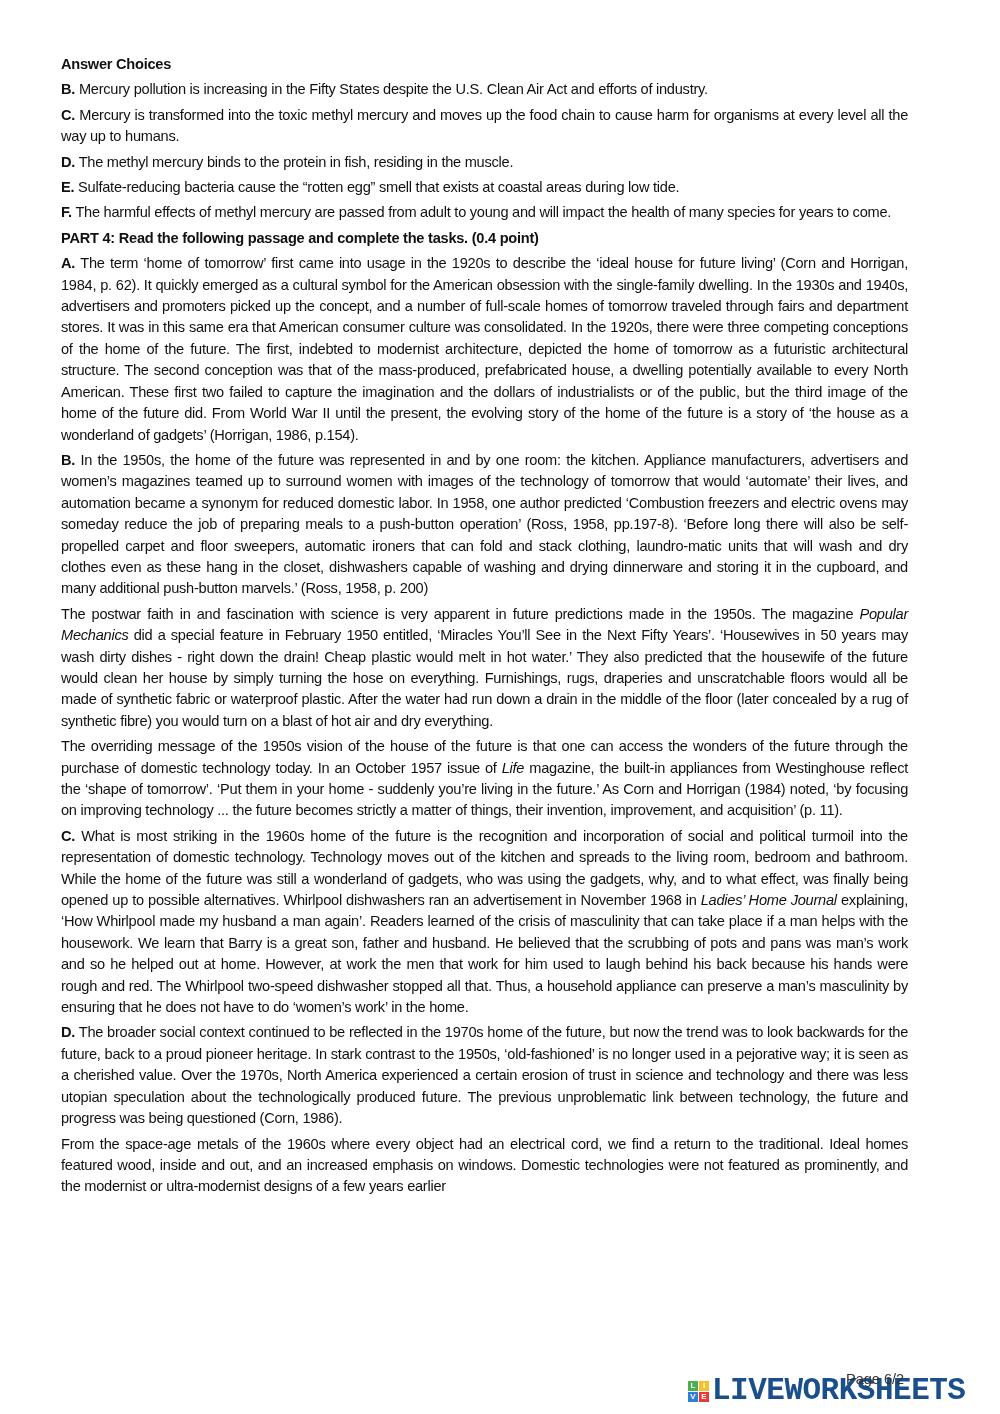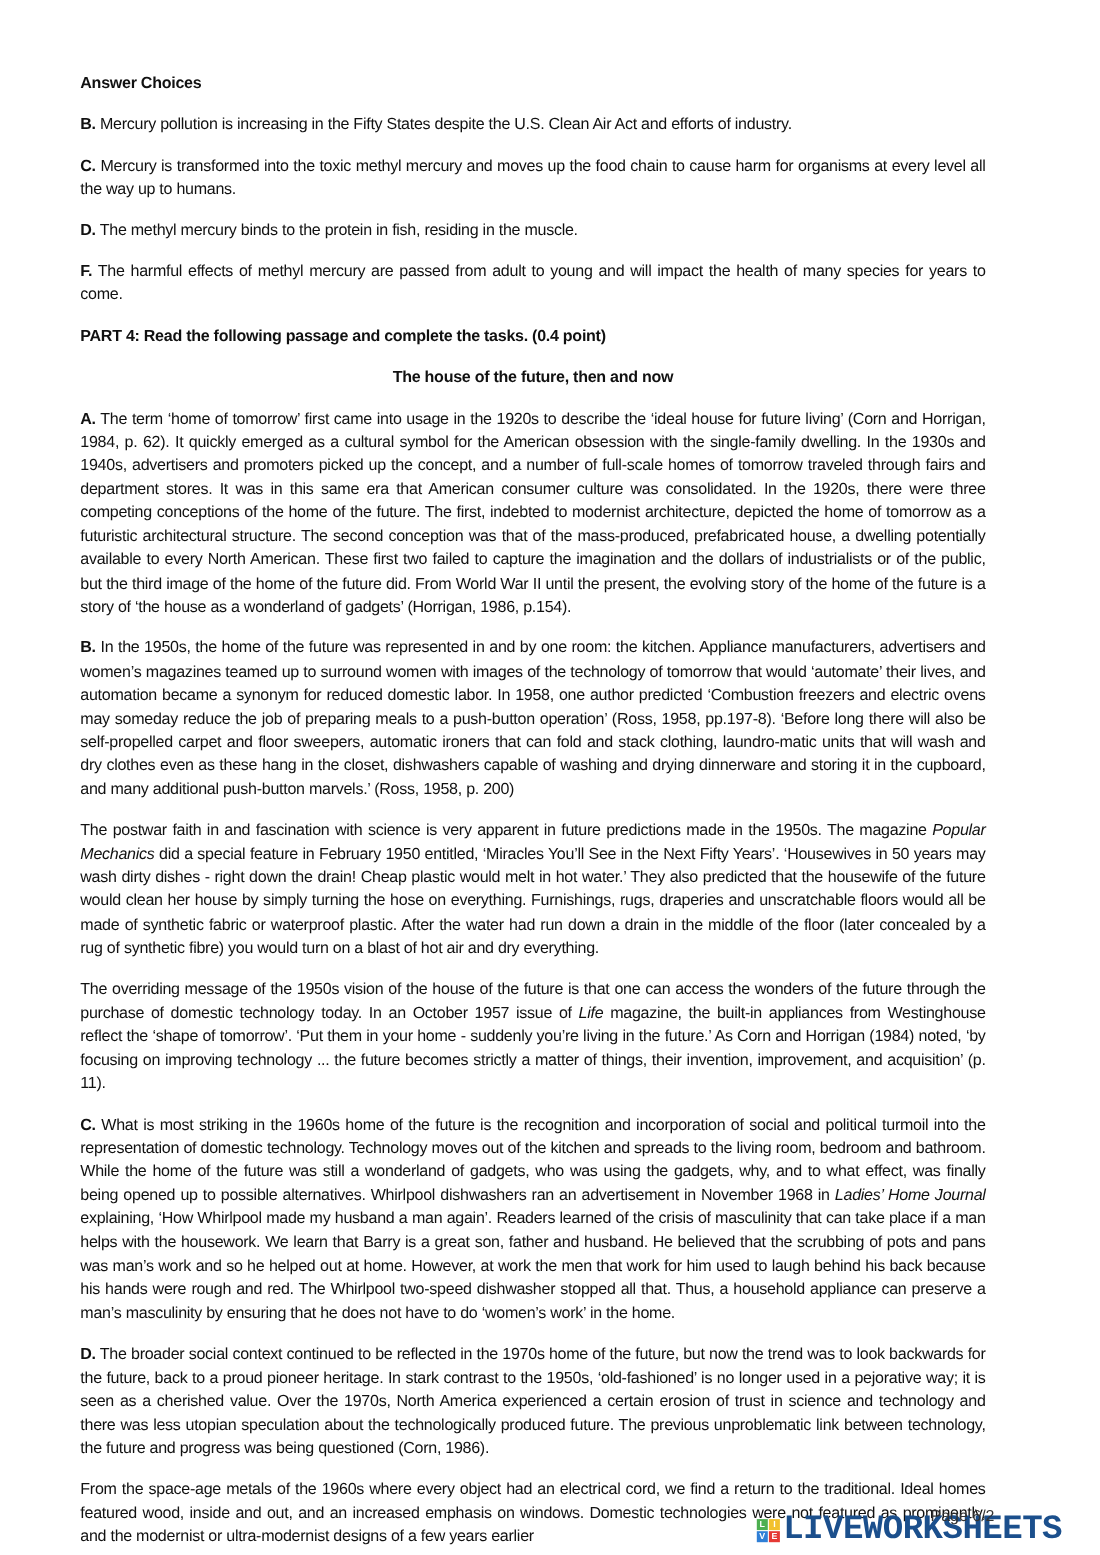--- a/index.html
+++ b/index.html
@@ -3,21 +3,21 @@
 <meta charset="utf-8">
 <style>
   html, body { margin: 0; padding: 0; background: #ffffff; }
   body { width: 1000px; height: 1414px; position: relative; overflow: hidden; }
   .page {
     position: absolute; left: 57px; top: 50px; width: 855px;
     font-family: "Liberation Sans", sans-serif;
     font-size: 14.6px; line-height: 21.4px; color: #111;
     letter-spacing: -0.25px;
   }
-  .page p { margin: 16px; text-align: justify; }
+  .page p { margin: 4px; text-align: justify; }
   .bold { font-weight: bold; }
   .center { text-align: center !important; }
   .label { font-weight: bold; }
   i { font-style: italic; }
   .footer-page {
     position: absolute; left: 846px; top: 1371px;
     font-family: "Liberation Sans", sans-serif; font-size: 14.5px; color: #333;
   }
   .logo {
     position: absolute; left: 688px; top: 1376px; height: 30px;
@@ -38,24 +38,24 @@
 </style>
 </head>
 <body>
 
 <div class="page">
   <p class="bold">Answer Choices</p>
 
   <p><span class="label">B.</span><span> Mercury pollution is increasing in the Fifty States despite the U.S. Clean Air Act and efforts of industry.</span></p>
   <p><span class="label">C.</span><span> Mercury is transformed into the toxic methyl mercury and moves up the food chain to cause harm for organisms at every level all the way up to humans.</span></p>
   <p><span class="label">D.</span><span> The methyl mercury binds to the protein in fish, residing in the muscle.</span></p>
+  <p><span class="label">E.</span><span> Sulfate-reducing bacteria cause the “rotten egg” smell that exists at coastal areas during low tide.</span></p>
   <p><span class="label">F.</span><span> The harmful effects of methyl mercury are passed from adult to young and will impact the health of many species for years to come.</span></p>
 
   <p class="bold">PART 4: Read the following passage and complete the tasks. (0.4 point)</p>
-  <p class="bold center">The house of the future, then and now</p>
 
   <p><span class="label">A.</span><span> The term ‘home of tomorrow’ first came into usage in the 1920s to describe the ‘ideal house for future living’ (Corn and Horrigan, 1984, p. 62). It quickly emerged as a cultural symbol for the American obsession with the single-family dwelling. In the 1930s and 1940s, advertisers and promoters picked up the concept, and a number of full-scale homes of tomorrow traveled through fairs and department stores. It was in this same era that American consumer culture was consolidated. In the 1920s, there were three competing conceptions of the home of the future. The first, indebted to modernist architecture, depicted the home of tomorrow as a futuristic architectural structure. The second conception was that of the mass-produced, prefabricated house, a dwelling potentially available to every North American. These first two failed to capture the imagination and the dollars of industrialists or of the public, but the third image of the home of the future did. From World War II until the present, the evolving story of the home of the future is a story of ‘the house as a wonderland of gadgets’ (Horrigan, 1986, p.154).</span></p>
 
   <p><span class="label">B.</span><span> In the 1950s, the home of the future was represented in and by one room: the kitchen. Appliance manufacturers, advertisers and women’s magazines teamed up to surround women with images of the technology of tomorrow that would ‘automate’ their lives, and automation became a synonym for reduced domestic labor. In 1958, one author predicted ‘Combustion freezers and electric ovens may someday reduce the job of preparing meals to a push-button operation’ (Ross, 1958, pp.197-8). ‘Before long there will also be self-propelled carpet and floor sweepers, automatic ironers that can fold and stack clothing, laundro-matic units that will wash and dry clothes even as these hang in the closet, dishwashers capable of washing and drying dinnerware and storing it in the cupboard, and many additional push-button marvels.’ (Ross, 1958, p. 200)</span></p>
   <p><span>The postwar faith in and fascination with science is very apparent in future predictions made in the 1950s. The magazine </span><i>Popular Mechanics</i><span> did a special feature in February 1950 entitled, ‘Miracles You’ll See in the Next Fifty Years’. ‘Housewives in 50 years may wash dirty dishes - right down the drain! Cheap plastic would melt in hot water.’ They also predicted that the housewife of the future would clean her house by simply turning the hose on everything. Furnishings, rugs, draperies and unscratchable floors would all be made of synthetic fabric or waterproof plastic. After the water had run down a drain in the middle of the floor (later concealed by a rug of synthetic fibre) you would turn on a blast of hot air and dry everything.</span></p>
   <p><span>The overriding message of the 1950s vision of the house of the future is that one can access the wonders of the future through the purchase of domestic technology today. In an October 1957 issue of </span><i>Life</i><span> magazine, the built-in appliances from Westinghouse reflect the ‘shape of tomorrow’. ‘Put them in your home - suddenly you’re living in the future.’ As Corn and Horrigan (1984) noted, ‘by focusing on improving technology ... the future becomes strictly a matter of things, their invention, improvement, and acquisition’ (p. 11).</span></p>
 
   <p><span class="label">C.</span><span> What is most striking in the 1960s home of the future is the recognition and incorporation of social and political turmoil into the representation of domestic technology. Technology moves out of the kitchen and spreads to the living room, bedroom and bathroom. While the home of the future was still a wonderland of gadgets, who was using the gadgets, why, and to what effect, was finally being opened up to possible alternatives. Whirlpool dishwashers ran an advertisement in November 1968 in </span><i>Ladies’ Home Journal</i><span> explaining, ‘How Whirlpool made my husband a man again’. Readers learned of the crisis of masculinity that can take place if a man helps with the housework. We learn that Barry is a great son, father and husband. He believed that the scrubbing of pots and pans was man’s work and so he helped out at home. However, at work the men that work for him used to laugh behind his back because his hands were rough and red. The Whirlpool two-speed dishwasher stopped all that. Thus, a household appliance can preserve a man’s masculinity by ensuring that he does not have to do ‘women’s work’ in the home.</span></p>
 
   <p><span class="label">D.</span><span> The broader social context continued to be reflected in the 1970s home of the future, but now the trend was to look backwards for the future, back to a proud pioneer heritage. In stark contrast to the 1950s, ‘old-fashioned’ is no longer used in a pejorative way; it is seen as a cherished value. Over the 1970s, North America experienced a certain erosion of trust in science and technology and there was less utopian speculation about the technologically produced future. The previous unproblematic link between technology, the future and progress was being questioned (Corn, 1986).</span></p>

